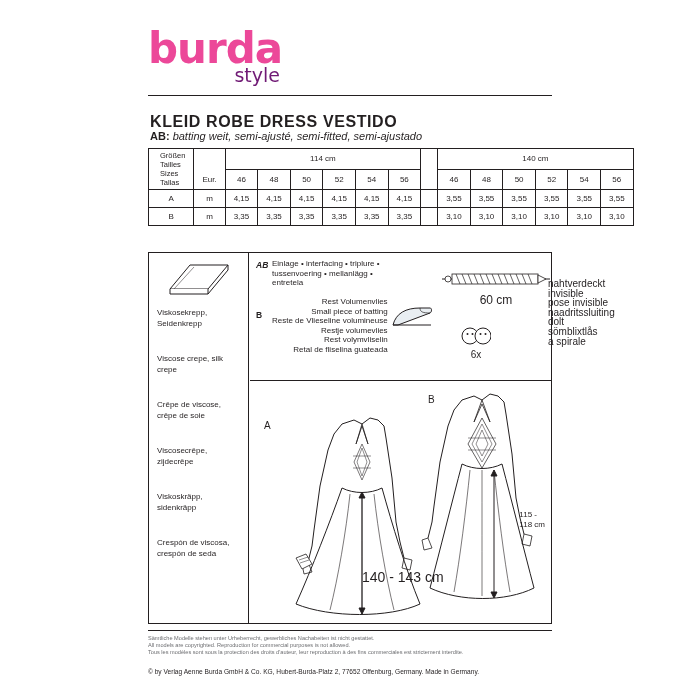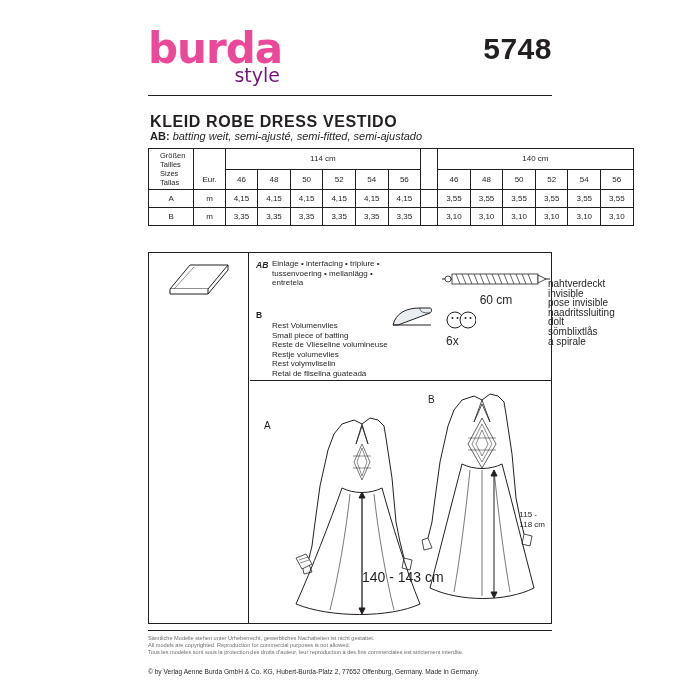--- a/index.html
+++ b/index.html
@@ -171,21 +171,21 @@
     font-weight: bold;
     font-size: 8.5px;
   }
   .notion-text {
     position: absolute;
     left: 22px;
     font-size: 8px;
     line-height: 9.6px;
   }
   .notion-text.ab { top: 6px; }
-  .notion-text.b  { top: 68px; }
+  .notion-text.b  { top: 44px; text-align: right; }
   .zip-col {
     position: absolute;
     left: 190px;
     top: 4px;
     width: 112px;
     font-size: 8px;
     line-height: 9.6px;
     text-align: center;
   }
   .zip-len { margin-top: 6px; font-size: 12px; }
@@ -200,24 +200,24 @@
   .iron {
     position: absolute;
     left: 140px;
     top: 50px;
     width: 44px;
     height: 30px;
   }
   .buttons-wrap {
     position: absolute;
     left: 196px;
-    top: 56px;
+    top: 72px;
     width: 60px;
-    text-align: left;
-    font-size: 12px;
+    text-align: center;
+    font-size: 10px;
   }
   .illus {
     position: absolute;
     left: 101px;
     top: 129px;
     right: 0;
     bottom: 0;
   }
   .letter-a {
     position: absolute;
@@ -269,21 +269,20 @@
 </style>
 </head>
 <body>
 
 <div class="page">
 
   <div class="brand">
     <div class="brand-word">burda</div>
     <div class="brand-sub">style</div>
   </div>
-  <div class="pattern-number">5748</div>
   <div class="rule top"></div>
   <div class="title-line">KLEID  ROBE  DRESS  VESTIDO</div>
   <div class="sub-line">
     <b>AB:</b>
     <i>batting weit, semi-ajusté, semi-fitted, semi-ajustado</i>
   </div>
 
   <div class="table-wrap">
     <table class="sizes">
       <tbody>
@@ -355,20 +354,34 @@
 
     <div class="fabric-col">
       <div class="fabric-swatch">
         <svg width="70" height="42" viewBox="0 0 70 42">
           <path d="M6 30 L26 6 L64 6 L44 30 Z" fill="#ffffff" stroke="#231f20" stroke-width="1"></path>
           <path d="M6 30 L6 35 L44 35 L44 30" fill="#ffffff" stroke="#231f20" stroke-width="1"></path>
           <path d="M44 35 L64 11 L64 6" fill="none" stroke="#231f20" stroke-width="1"></path>
           <path d="M10 30 L30 8" fill="none" stroke="#231f20" stroke-width="0.5"></path>
         </svg>
       </div>
+      <div class="fabric-list">
+        <div class="fabric-item" style="white-space:pre-line">Viskosekrepp,
+Seidenkrepp</div>
+        <div class="fabric-item" style="white-space:pre-line">Viscose crepe, silk
+crepe</div>
+        <div class="fabric-item" style="white-space:pre-line">Crêpe de viscose,
+crêpe de soie</div>
+        <div class="fabric-item" style="white-space:pre-line">Viscosecrêpe,
+zijdecrêpe</div>
+        <div class="fabric-item" style="white-space:pre-line">Viskoskräpp,
+sidenkräpp</div>
+        <div class="fabric-item" style="white-space:pre-line">Crespón de viscosa,
+crespón de seda</div>
+      </div>
     </div>
 
     <div class="notions">
       <div class="notion-ab">AB</div>
       <div class="notion-text ab" style="white-space:pre-line">Einlage • interfacing • triplure •
 tussenvoering • mellanlägg •
 entretela</div>
       <div class="notion-b">B</div>
       <div class="notion-text b" style="white-space:pre-line">Rest Volumenvlies
 Small piece of batting

